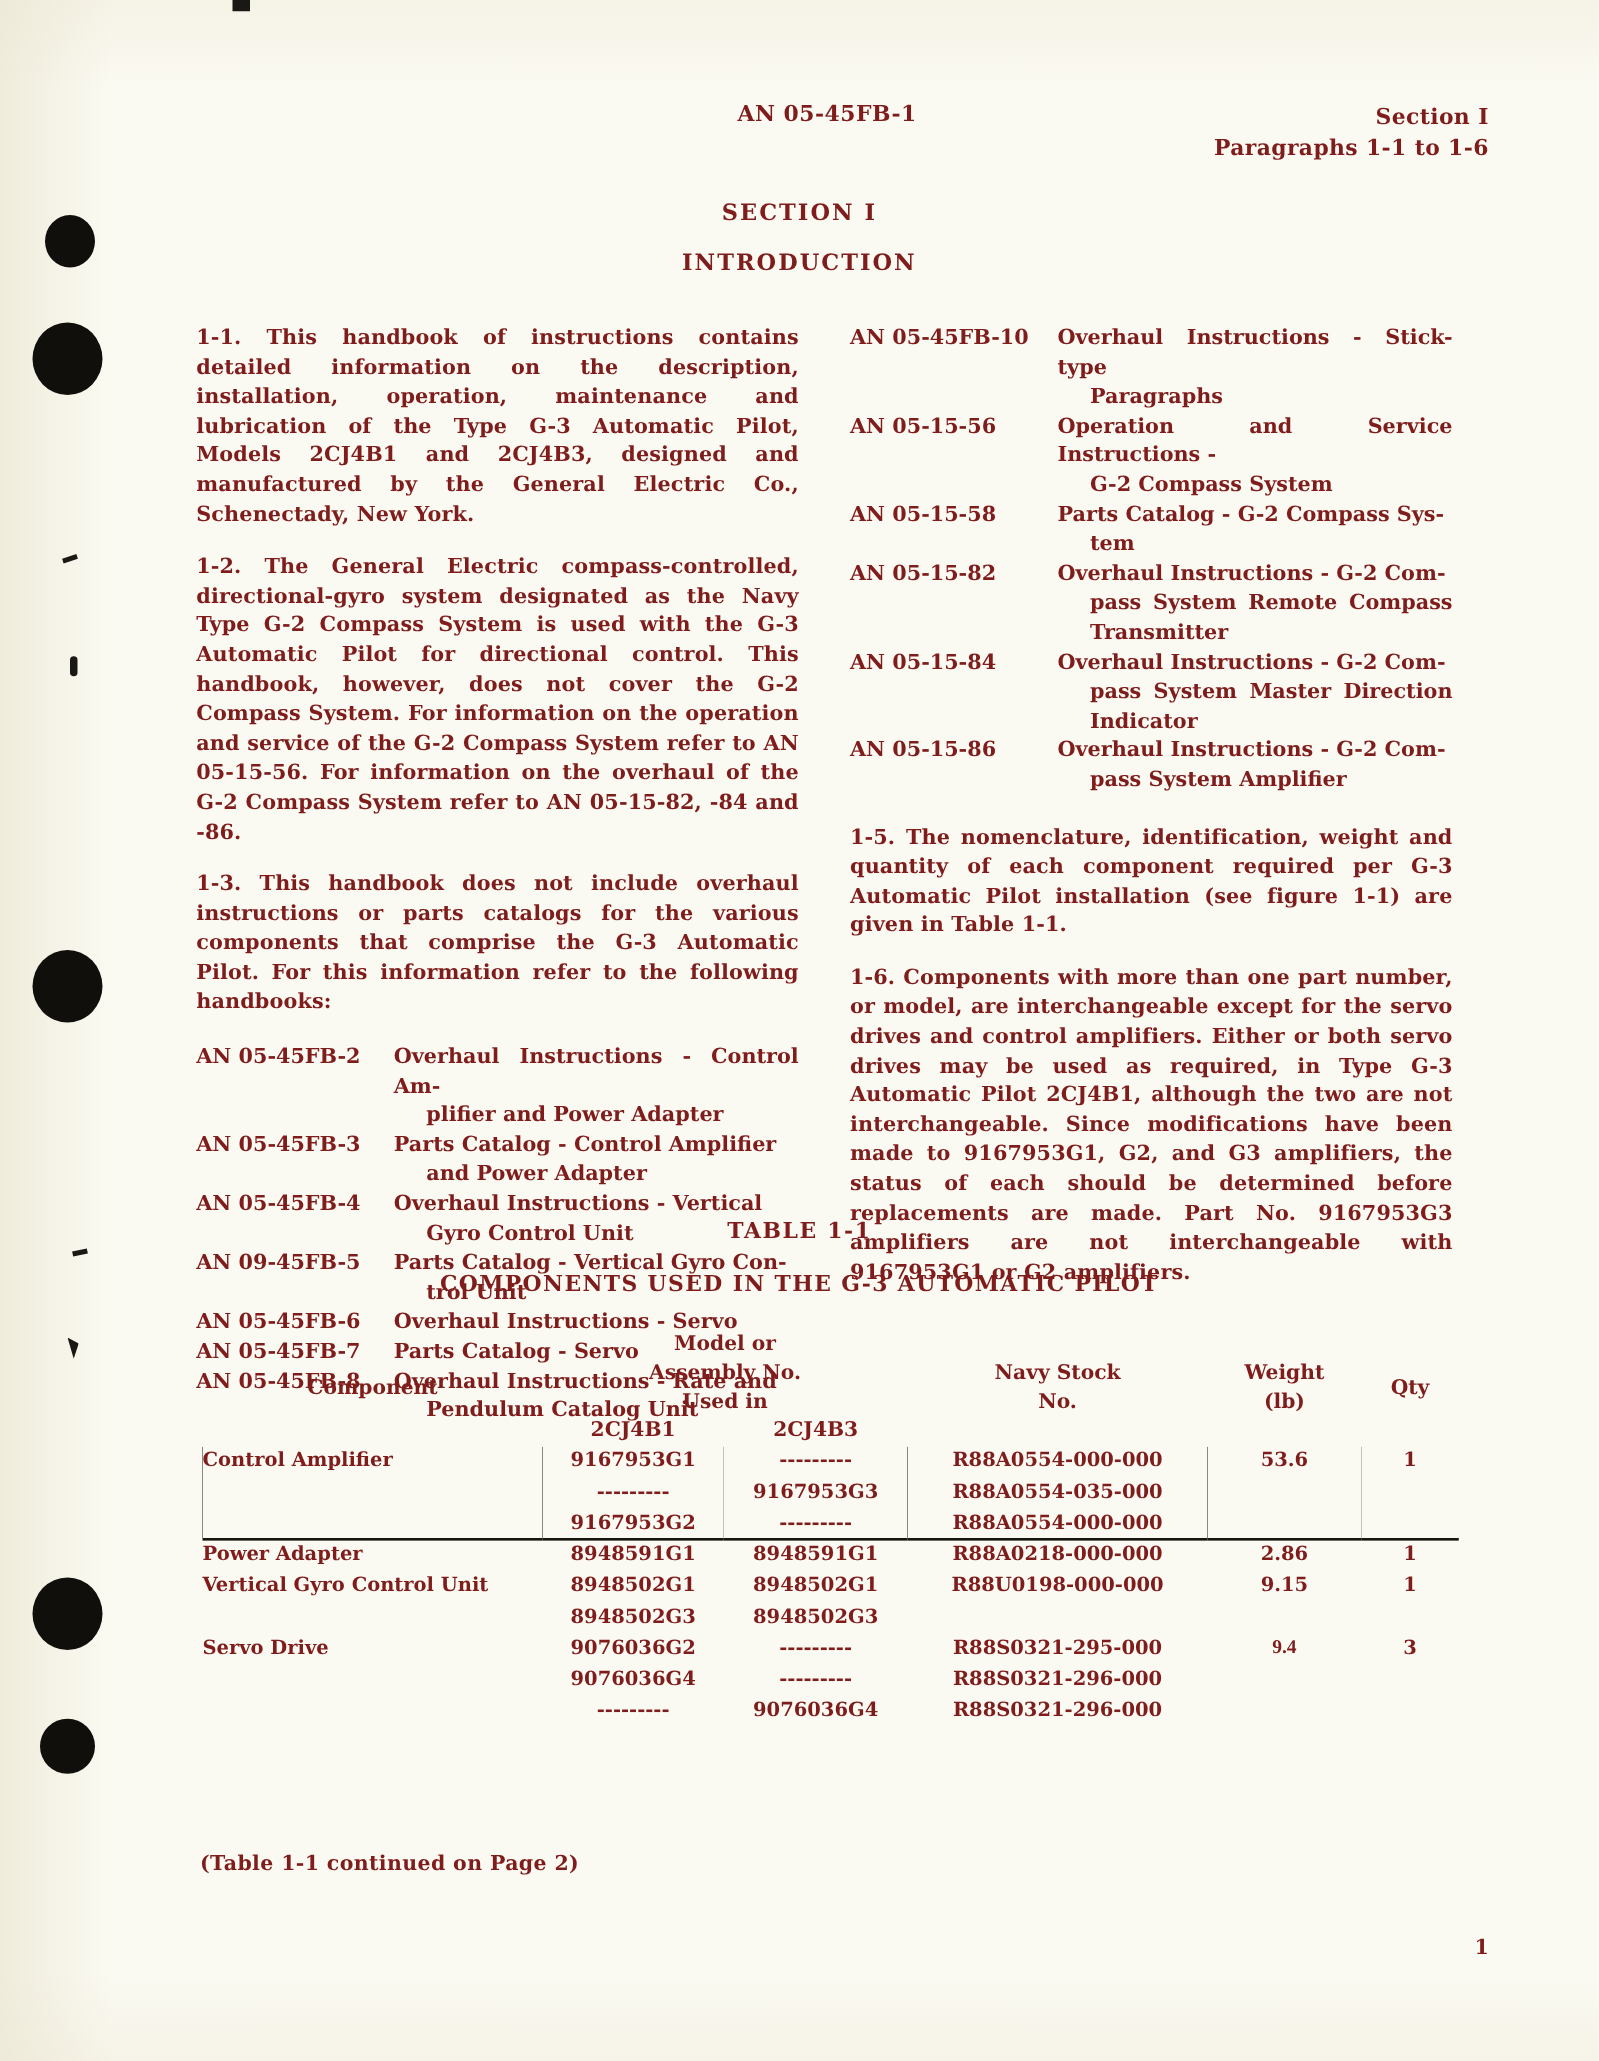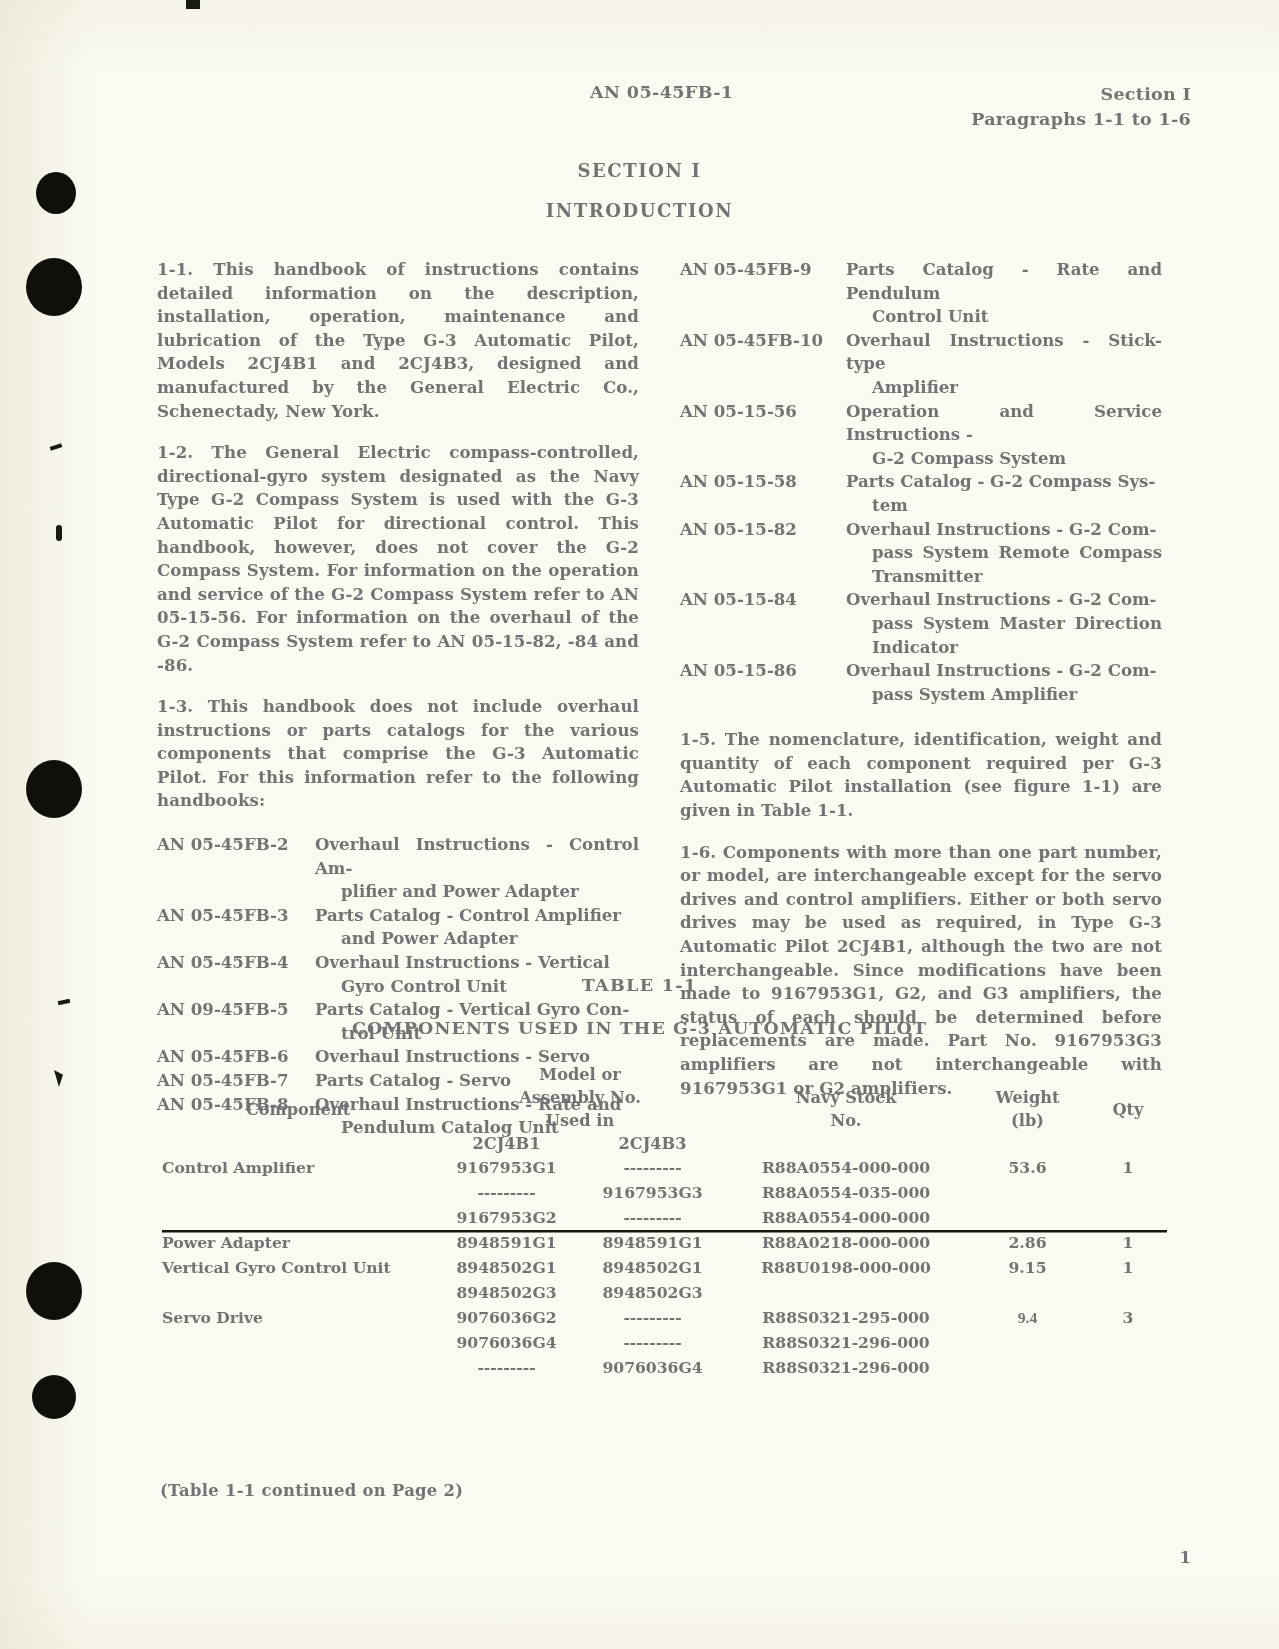--- a/index.html
+++ b/index.html
@@ -7,21 +7,21 @@
     padding: 0;
     background: #ffffff;
   }
   .page {
     position: relative;
     width: 1279px;
     height: 1649px;
     background: #fbfaf2;
     overflow: hidden;
     font-family: "DejaVu Serif", "Liberation Serif", serif;
-    color: #737373;
+    color: #7f1d1d;
   }
   
   .paper-tone {
     position: absolute;
     inset: 0;
     background:
       linear-gradient(90deg, rgba(235,231,212,0.75) 0px, rgba(251,250,242,0) 90px),
       linear-gradient(180deg, rgba(240,236,220,0.55) 0px, rgba(251,250,242,0) 70px),
       linear-gradient(0deg, rgba(240,236,220,0.5) 0px, rgba(251,250,242,0) 70px);
     pointer-events: none;
@@ -288,26 +288,22 @@
         <div class="ref-row">
           <span class="ref-id">AN 05-45FB-8</span>
           <span class="ref-desc"><span>Overhaul Instructions - Rate and</span><span class="cont">Pendulum Catalog Unit</span></span>
         </div>
       </div>
     </div>
 
     <div class="col right">
       <div class="ref-list right-list" style="margin-top:0">
         <div class="ref-row">
-          <span class="ref-id">AN 05-45FB-9</span>
-          <span class="ref-desc"><span>Parts Catalog - Rate and Pendulum</span><span class="cont">Control Unit</span></span>
-        </div>
-        <div class="ref-row">
           <span class="ref-id">AN 05-45FB-10</span>
-          <span class="ref-desc"><span>Overhaul Instructions - Stick-type</span><span class="cont">Amplifier</span></span>
+          <span class="ref-desc"><span>Overhaul Instructions - Stick-type</span><span class="cont">Paragraphs</span></span>
         </div>
         <div class="ref-row">
           <span class="ref-id">AN 05-15-56</span>
           <span class="ref-desc"><span>Operation and Service Instructions -</span><span class="cont">G-2 Compass System</span></span>
         </div>
         <div class="ref-row">
           <span class="ref-id">AN 05-15-58</span>
           <span class="ref-desc"><span>Parts Catalog - G-2 Compass Sys-</span><span class="cont">tem</span></span>
         </div>
         <div class="ref-row">

